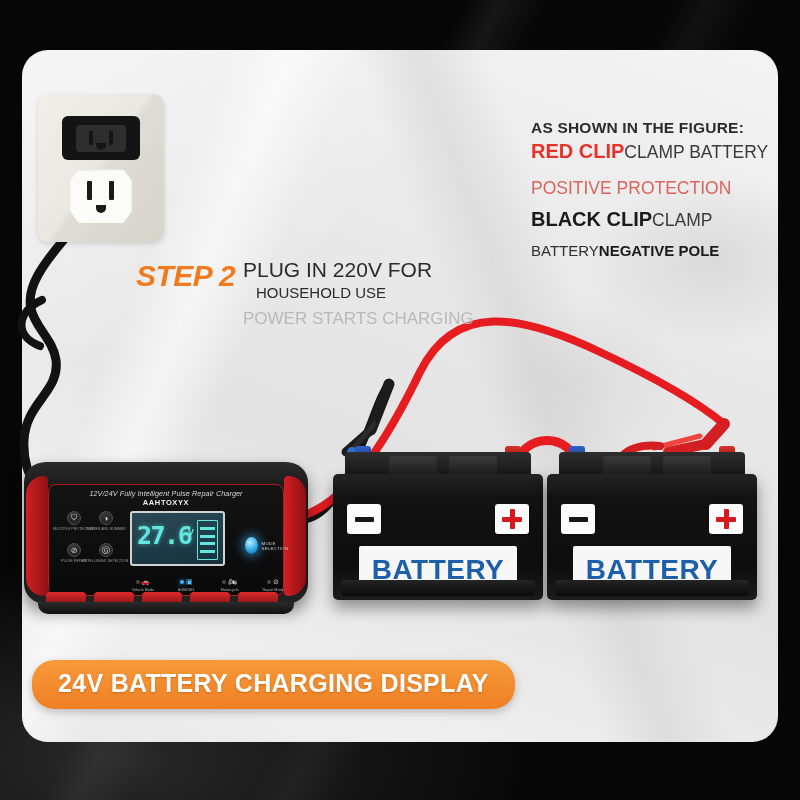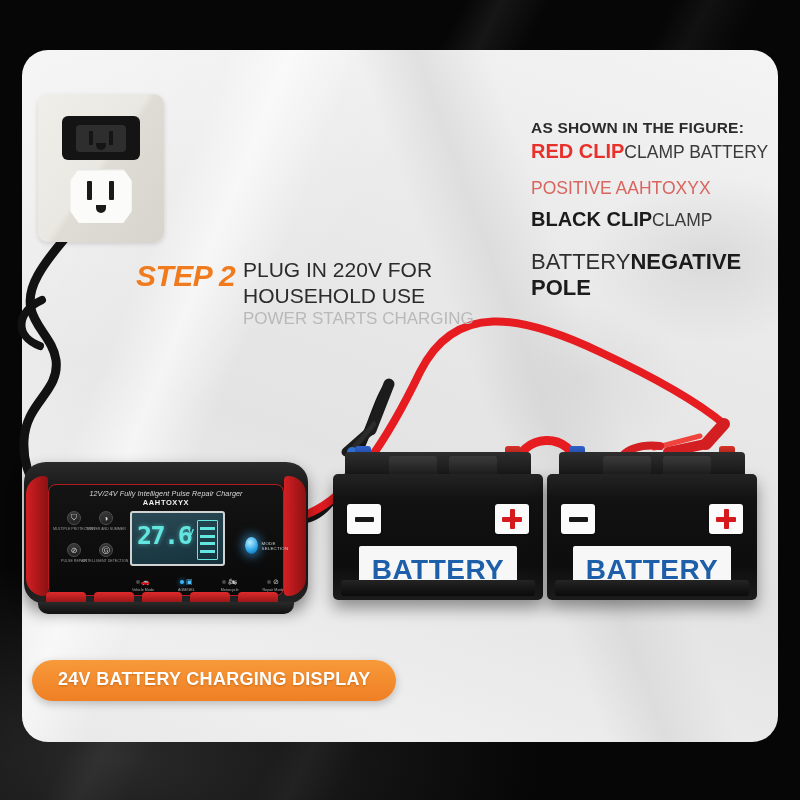--- a/index.html
+++ b/index.html
@@ -106,30 +106,30 @@
     font-size: 30px; font-weight: bold; font-style: italic;
     color: #f07b1f; letter-spacing: -.5px;
   }
   .s1-l1 { position: absolute; left: 531px; top: 140px; font-size: 20px; white-space: nowrap; }
   .s1-l1 .red { color: #e8312a; font-weight: bold; }
   .s1-l1 .gry { color: #3a3a3a; font-size: 17.5px; }
   .s1-l2 { position: absolute; left: 531px; top: 178px; font-size: 17.5px; color: #d9655e; }
   .s1-l3 { position: absolute; left: 531px; top: 208px; font-size: 20px; white-space: nowrap; }
   .s1-l3 .blk { color: #1b1b1b; font-weight: bold; text-align: right; }
   .s1-l3 .gry { color: #3a3a3a; font-size: 17.5px; }
-  .s1-l4 { position: absolute; left: 531px; top: 249px; font-size: 22px; color: #2f2f2f; }
+  .s1-l4 { position: absolute; left: 531px; top: 242px; font-size: 15px; color: #2f2f2f; }
   .s1-l4 .bold { font-weight: bold; color: #1b1b1b; }
 
   .step2 {
     position: absolute; left: 136px; top: 259px;
     font-size: 30px; font-weight: bold; font-style: italic;
     color: #f07b1f; letter-spacing: -.5px;
   }
   .s2-l1 { position: absolute; left: 243px; top: 258px; font-size: 21px; color: #2b2b2b; }
-  .s2-l2 { position: absolute; left: 243px; top: 284px; font-size: 21px; color: #2b2b2b; }
+  .s2-l2 { position: absolute; left: 256px; top: 284px; font-size: 15px; color: #2b2b2b; }
   .s2-l3 { position: absolute; left: 243px; top: 309px; font-size: 17px; color: #b9b9b9; }
 
   
   .charger { position: absolute; left: 18px; top: 452px; width: 296px; height: 165px; }
   .ch-body {
     position: absolute; left: 6px; top: 10px; width: 284px; height: 142px;
     border-radius: 22px/20px;
     background: linear-gradient(180deg,#2b2b2b 0%,#1a1a1a 18%,#161616 76%,#242424 100%);
     box-shadow: 0 8px 16px rgba(0,0,0,.45);
   }
@@ -266,21 +266,21 @@
   .post { position: absolute; top: -6px; width: 16px; height: 14px; border-radius: 3px 3px 0 0; }
   .post.blue { background: linear-gradient(180deg,#2f62c9,#1b3f8f); }
   .post.red  { background: linear-gradient(180deg,#d93228,#8e1b16); }
 
   
   .pill {
     position: absolute; left: 32px; top: 660px;
     padding: 9px 26px 11px;
     background: linear-gradient(180deg,#f79a3a,#ef7f24);
     border-radius: 22px;
-    color: #fff; font-size: 18px; font-weight: bold; letter-spacing: .3px;
+    color: #fff; font-size: 25px; font-weight: bold; letter-spacing: .3px;
     text-shadow: 0 1px 2px rgba(150,70,0,.45);
     box-shadow: 0 3px 9px rgba(0,0,0,.22);
   }
 </style>
 </head>
 <body>
 
 <div id="stage">
   <div class="backdrop"></div>
 
@@ -326,21 +326,21 @@
       <div class="sl a"></div>
       <div class="sl b"></div>
       <div class="gd"></div>
     </div>
   </div>
 
   <div class="asshown">AS SHOWN IN THE FIGURE:</div>
   <div class="s1-l1">
     <span class="red">RED CLIP</span><span class="gry">CLAMP BATTERY</span>
   </div>
-  <div class="s1-l2">POSITIVE AAHTOXYX</div>
+  <div class="s1-l2">POSITIVE PROTECTION</div>
   <div class="s1-l3">
     <span class="blk">BLACK CLIP</span><span class="gry">CLAMP</span>
   </div>
   <div class="s1-l4">
     <span>BATTERY</span><span class="bold">NEGATIVE POLE</span>
   </div>
 
   <div class="step2">STEP 2</div>
   <div class="s2-l1">PLUG IN 220V FOR</div>
   <div class="s2-l2">HOUSEHOLD USE</div>

